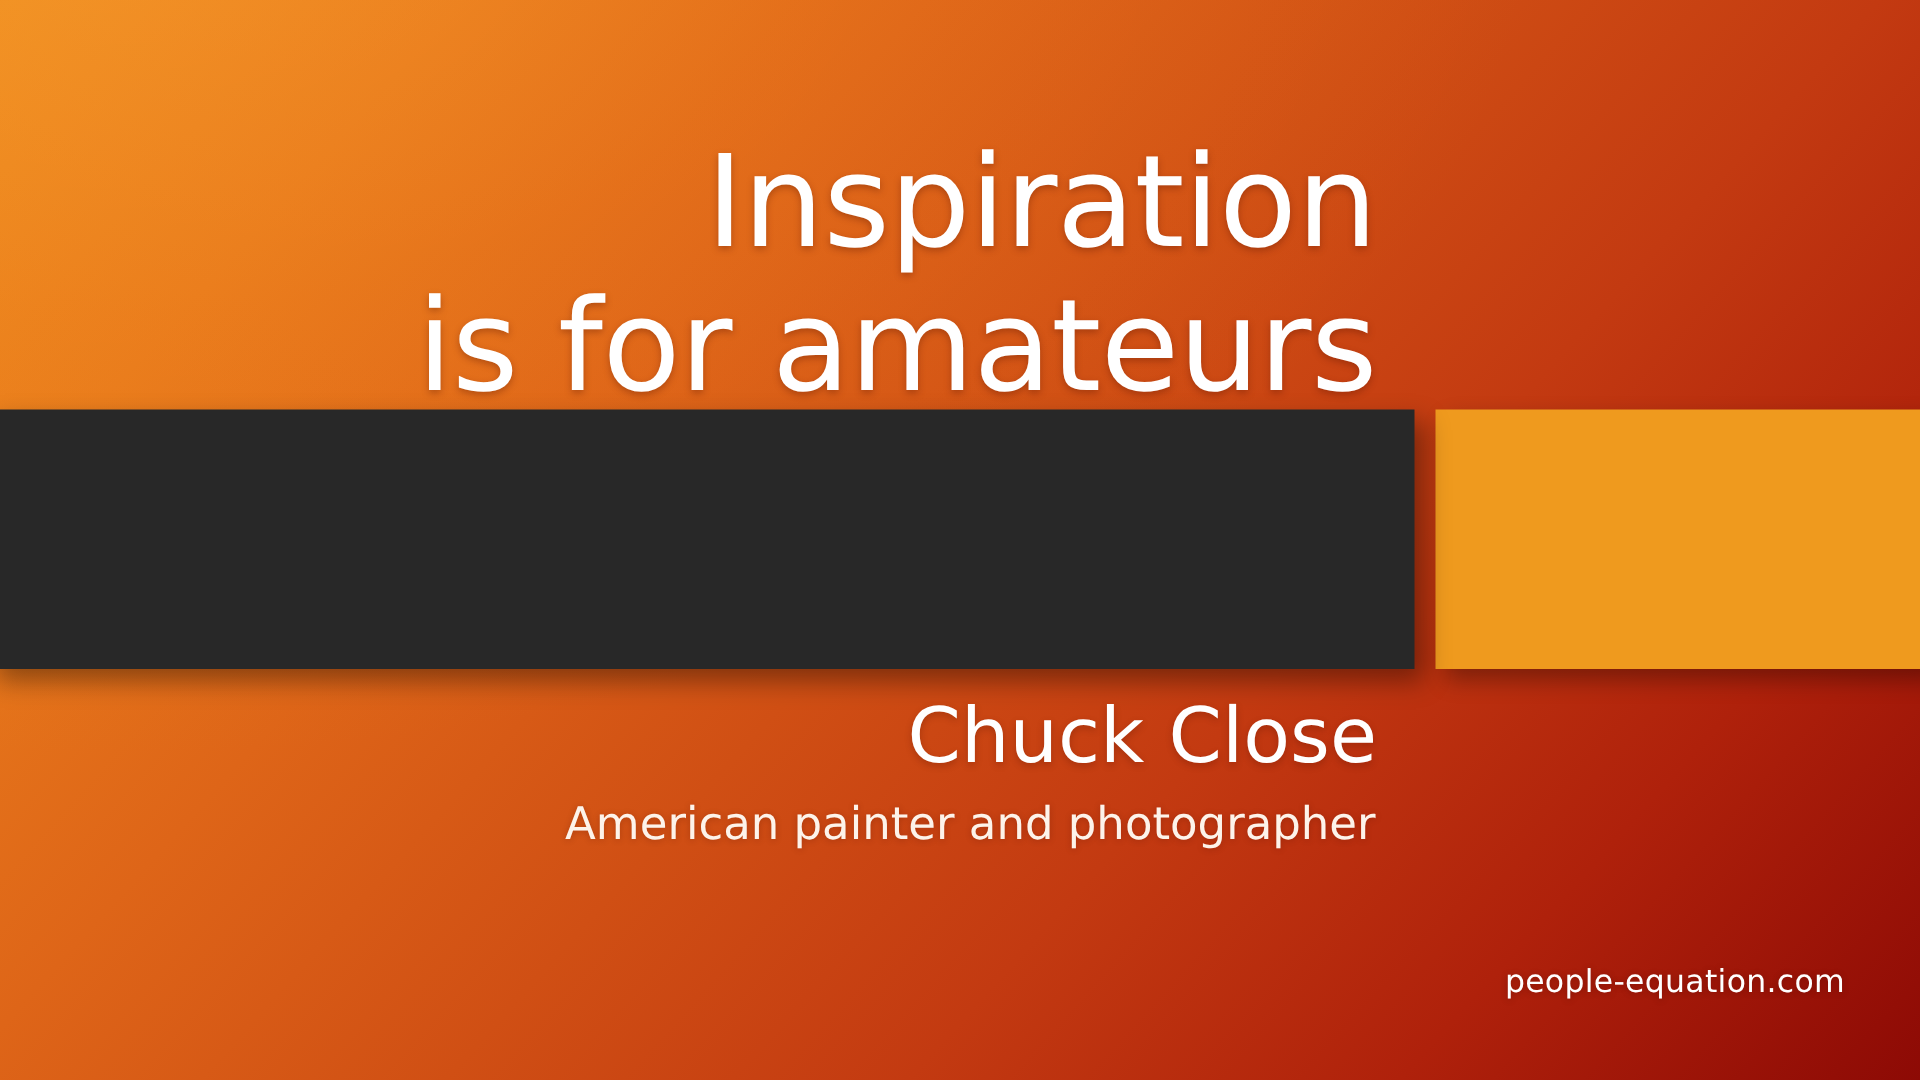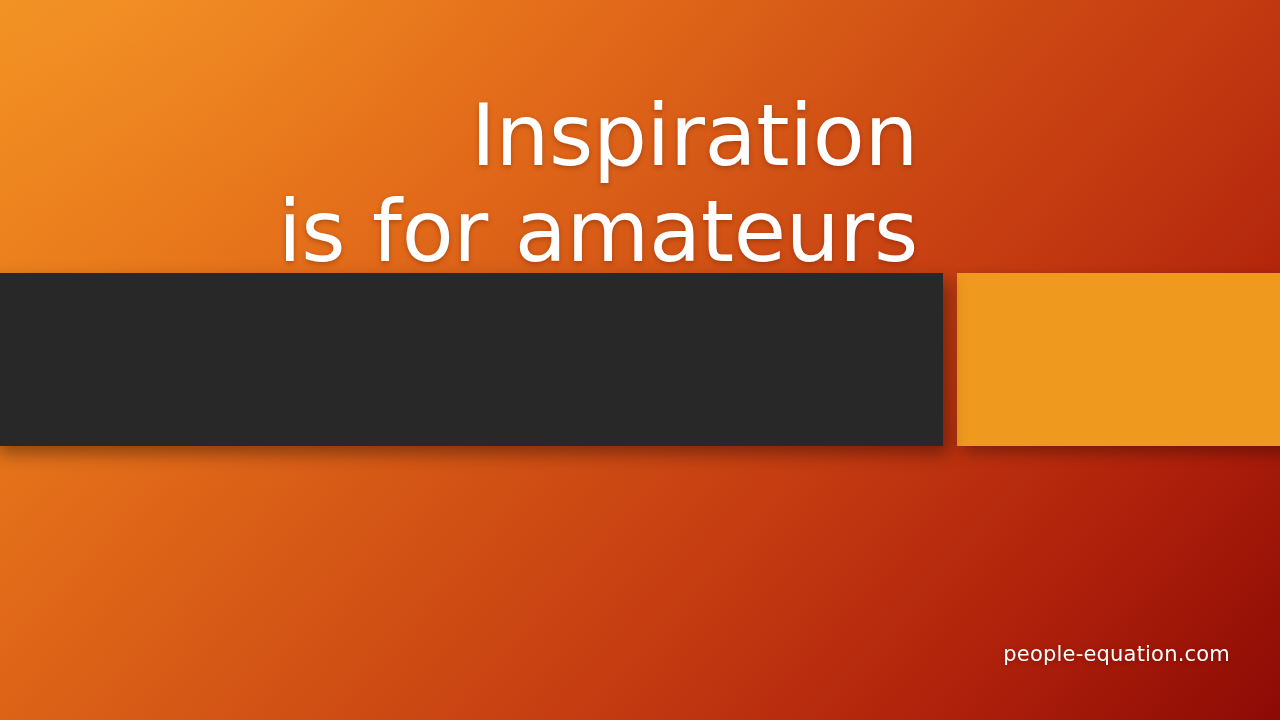--- a/index.html
+++ b/index.html
@@ -148,18 +148,20 @@
   <div class="accent-block"></div>
 
   <div class="dark-band"></div>
 
   <div class="text-layer">
 
     <div class="quote-top">Inspiration
 is for amateurs</div>
 
 
+    <div class="author-name">Chuck Close</div>
 
+    <div class="author-role">American painter and photographer</div>
 
     <div class="site-credit">people-equation.com</div>
 
   </div>
 </div>
 
 </body></html>

